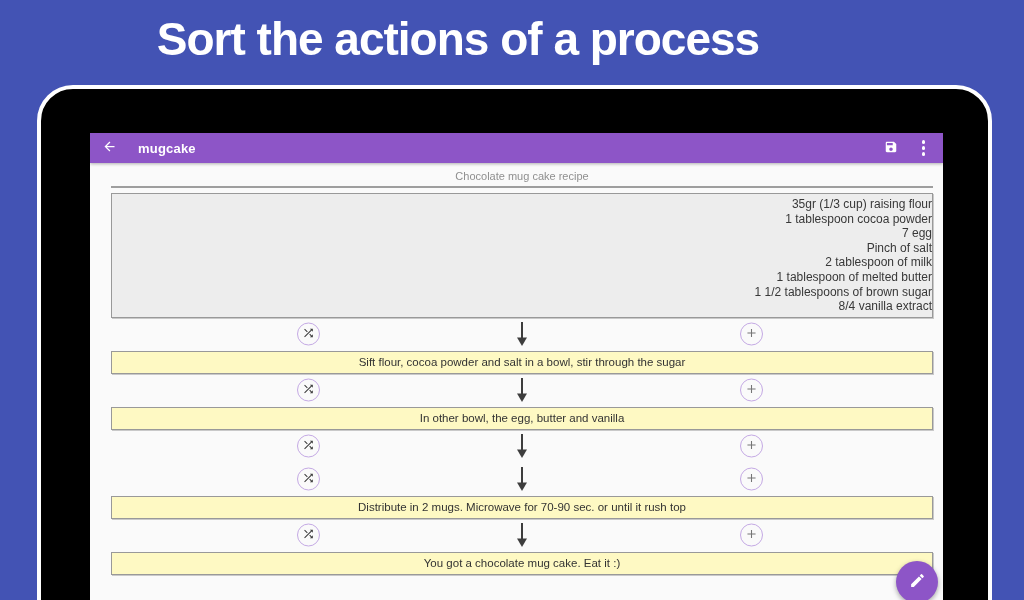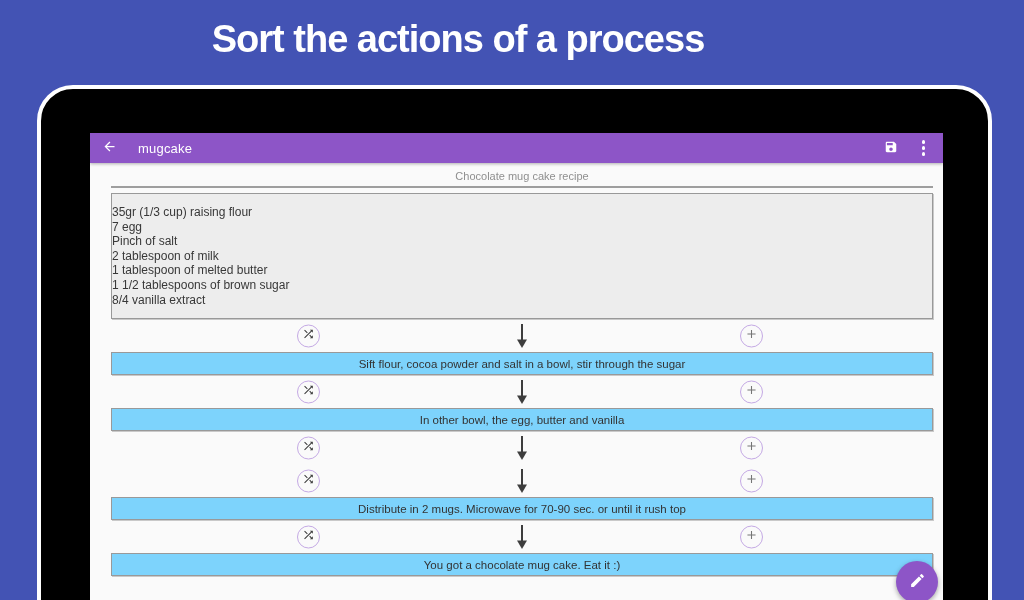--- a/index.html
+++ b/index.html
@@ -4,65 +4,65 @@
 <style>
   html,body{margin:0;padding:0;}
   body{
     width:1024px;height:600px;overflow:hidden;position:relative;
     background:#4353b4;
     font-family:"Liberation Sans", sans-serif;
   }
   .page-title{
     position:absolute;top:0;left:0;width:916px;height:78px;
     display:flex;align-items:center;justify-content:center;
-    color:#ffffff;font-size:38px;font-weight:600;letter-spacing:-1px;
+    color:#ffffff;font-size:46px;font-weight:600;letter-spacing:-1px;
   }
   .tablet{
     position:absolute;left:37px;top:85px;width:947px;height:560px;
     background:#000;border:4px solid #ffffff;border-radius:36px;
   }
   .screen{
     position:absolute;left:90px;top:133px;width:853px;height:467px;
     background:#fafafa;overflow:hidden;
   }
   
   .toolbar{
     height:30px;background:#8d55c7;display:flex;align-items:center;
     padding:0 14px 0 12px;box-shadow:0 1px 3px rgba(0,0,0,.3);position:relative;z-index:2;
   }
   .toolbar .back-btn{background:none;border:0;padding:0;width:16px;height:16px;display:flex;align-items:center;cursor:pointer;}
-  .toolbar-title{color:#ffffff;font-size:13px;font-weight:400;margin-left:20px;letter-spacing:.2px;}
+  .toolbar-title{color:#ffffff;font-size:13px;font-weight:700;margin-left:20px;letter-spacing:.2px;}
   .toolbar-spacer{flex:1;}
   .tb-action{background:none;border:0;padding:0;margin-left:20px;display:flex;align-items:center;cursor:pointer;}
   .overflow-dots{display:flex;flex-direction:column;gap:2.5px;padding:0 4px;}
   .overflow-dots i{width:3.5px;height:3.5px;border-radius:50%;background:#fff;display:block;}
   
   .content{padding:0 10px 0 5px;position:relative;z-index:1;margin-left:16px;}
   .doc-header{margin-top:7px;text-align:center;font-size:11px;color:#8f8f8f;}
   .divider{margin-top:4px;height:2px;background:#9e9e9e;}
   .ingredients-box{
     margin-top:5px;background:#ededed;border:1px solid #999;
-    padding:11px 0;text-align:left;color:#383838;font-size:12px;line-height:14.6px;
+    padding:3px 0;text-align:right;color:#383838;font-size:12px;line-height:14.6px;
     box-shadow:1px 1px 0 #c9c9c9;
   }
   .connector{height:33px;position:relative;}
   .circle-btn{
     position:absolute;top:50%;transform:translateY(-50%);
     width:23px;height:23px;border-radius:50%;border:1.5px solid #c4a9e4;
     background:transparent;display:flex;align-items:center;justify-content:center;
     padding:0;cursor:pointer;
   }
   .circle-btn.shuffle{left:186px;}
   .circle-btn.plus{left:629px;}
   .down-arrow{
     position:absolute;left:50%;top:50%;transform:translate(-50%,-50%);
     display:flex;align-items:center;justify-content:center;
   }
   .step-box{
-    height:21px;background:#7dd3fc;border:1px solid #999;
+    height:21px;background:#fef9c3;border:1px solid #999;
     display:flex;align-items:center;justify-content:center;
     font-size:11.5px;color:#333;box-shadow:1px 1px 0 #c9c9c9;cursor:pointer;
   }
   
   .fab{
     position:absolute;left:806px;top:428px;width:42px;height:42px;border-radius:50%;
     background:#8d55c7;border:0;display:flex;align-items:center;justify-content:center;
     box-shadow:0 2px 5px rgba(0,0,0,.35);cursor:pointer;z-index:3;
   }
 </style>
@@ -100,20 +100,21 @@
         </span>
     </button>
   </div>
 
   <div class="content">
     <div class="doc-header">Chocolate mug cake recipe</div>
     <div class="divider"></div>
     <div class="ingredients-box" id="ingredients">
   <div class="ing-line">35gr (1/3 cup) raising flour</div>
 
+  <div class="ing-line">1 tablespoon cocoa powder</div>
 
   <div class="ing-line">7 egg</div>
 
   <div class="ing-line">Pinch of salt</div>
 
   <div class="ing-line">2 tablespoon of milk</div>
 
   <div class="ing-line">1 tablespoon of melted butter</div>
 
   <div class="ing-line">1 1/2 tablespoons of brown sugar</div>

